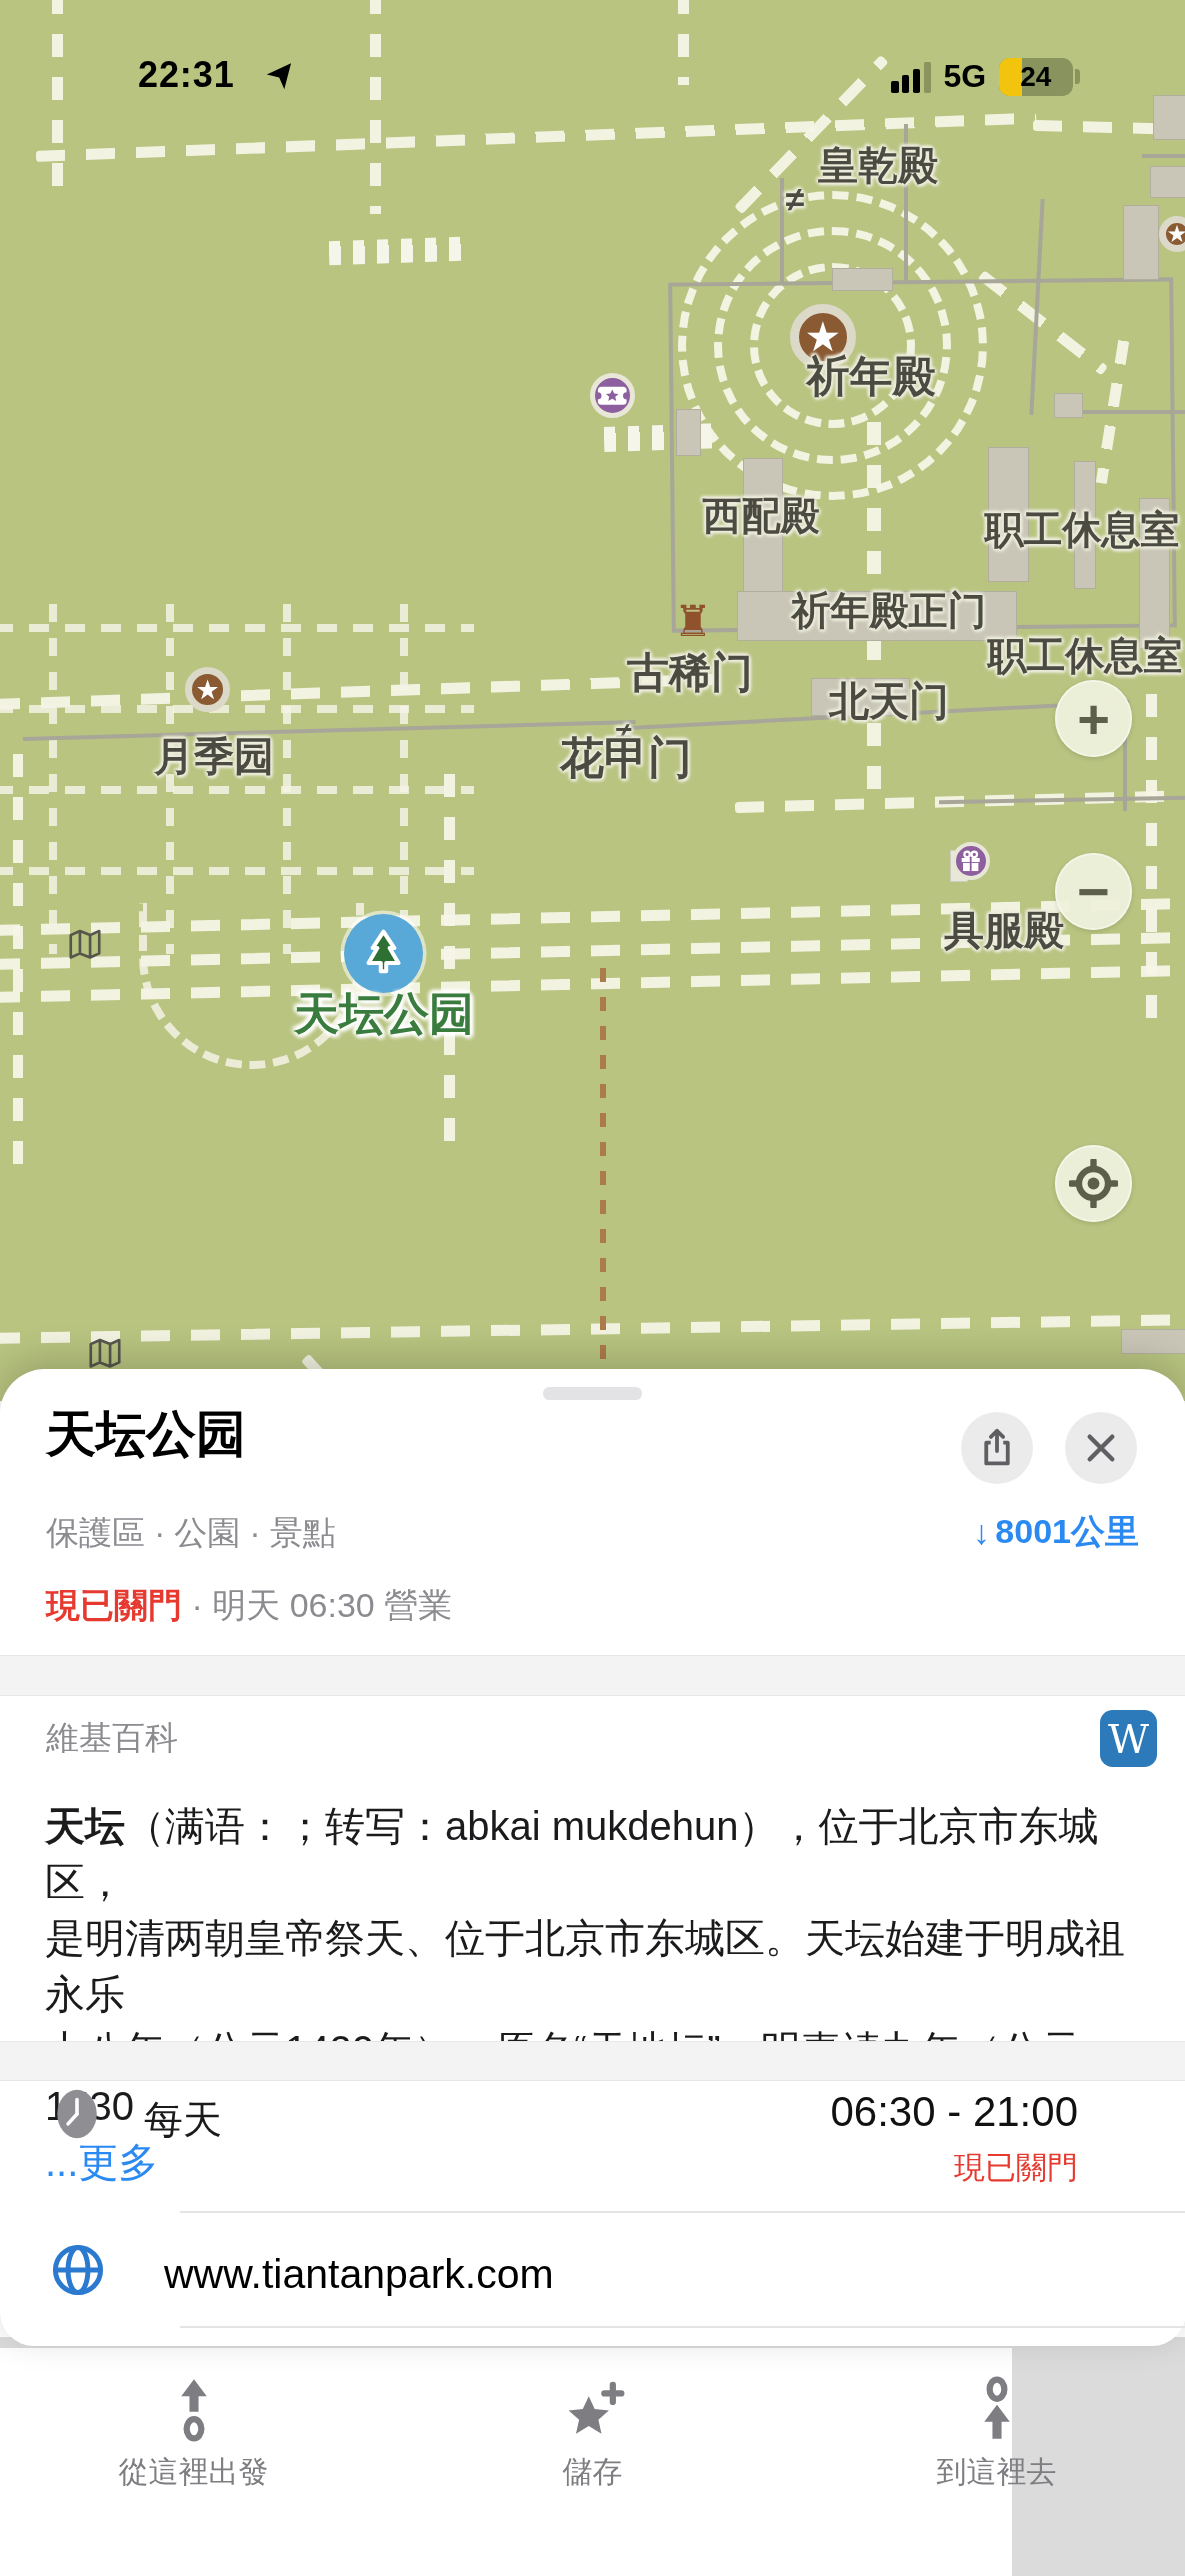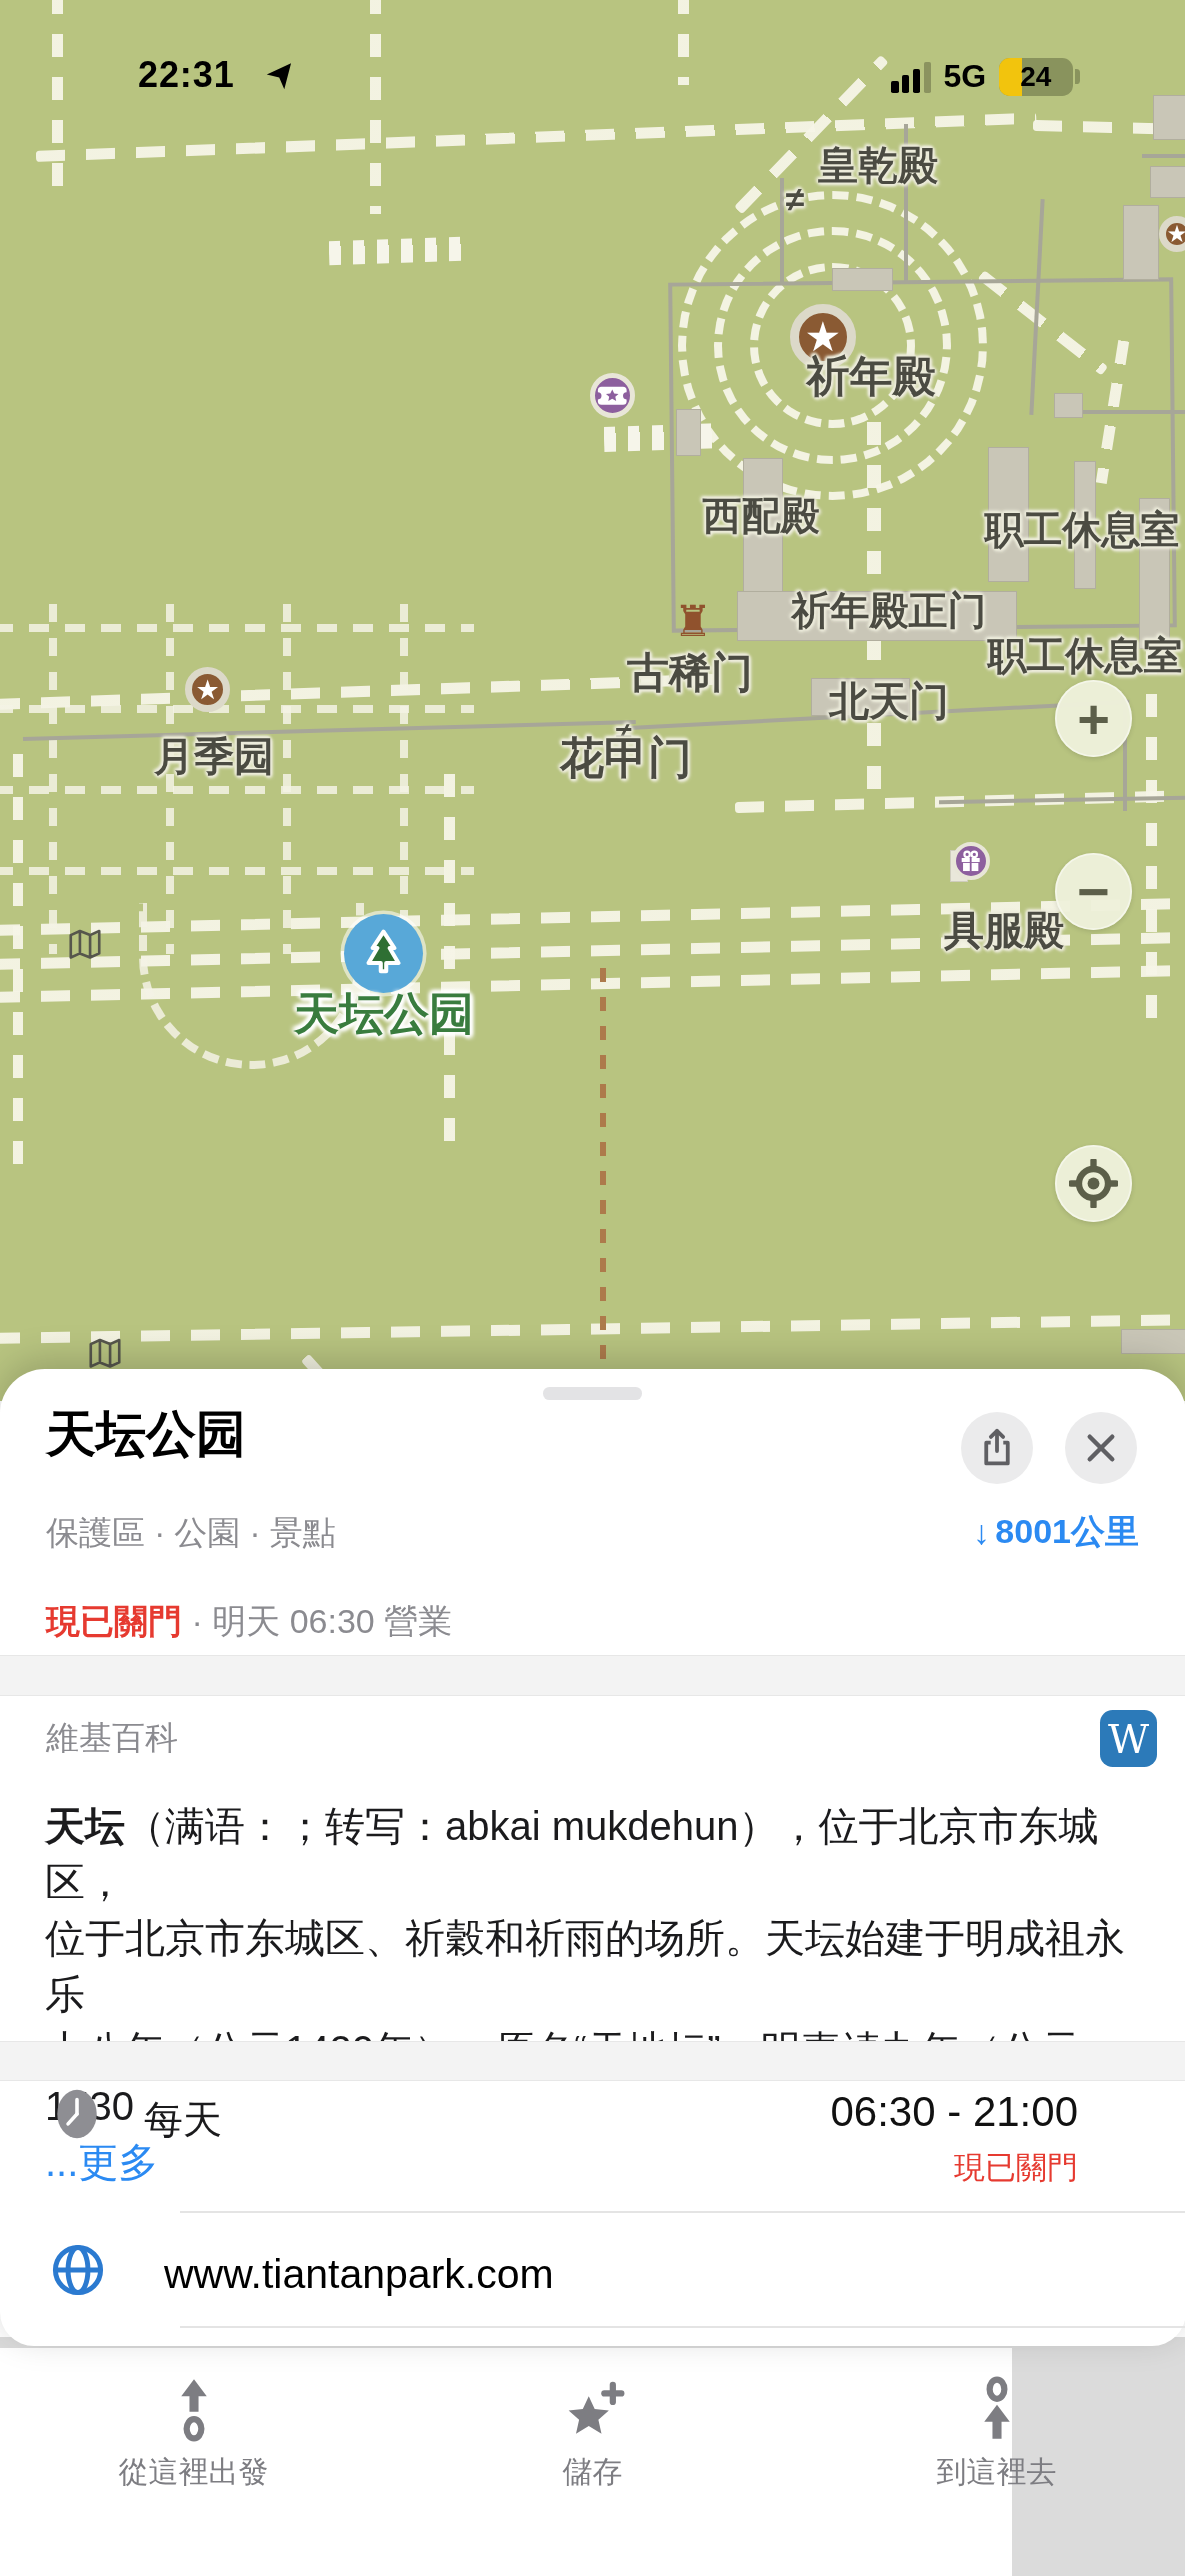--- a/index.html
+++ b/index.html
@@ -57,21 +57,21 @@
   
   .sheet { position:absolute; left:0; top:1369px; width:1186px; height:977px; background:#fff;
       border-radius:45px 45px 34px 34px; box-shadow:0 -9px 36px rgba(0,0,0,.18); z-index:4; }
   .handle { position:absolute; left:543px; top:18px; width:99px; height:12.6px; border-radius:6.3px; background:#e3e3e5; }
   .sheet-title { position:absolute; left:46px; top:32px; font-size:50px; font-weight:700; color:#000; }
   .round-btn { position:absolute; width:72px; height:72px; border-radius:50%; background:#ebebec;
       display:flex; align-items:center; justify-content:center; color:#5f5f63; }
   .cat-row { position:absolute; left:46px; top:142px; font-size:33px; color:#8b8b90; }
   .dist-row { position:absolute; right:47px; top:140px; font-size:34px; color:#2b8af2; font-weight:600;
       display:flex; align-items:center; gap:5.4px; }
-  .status-row { position:absolute; left:46px; top:214px; font-size:34px; color:#8b8b90;margin-top:16px; }
+  .status-row { position:absolute; left:46px; top:214px; font-size:34px; color:#8b8b90; }
   .red { color:#e63a30; }
   .band { position:absolute; left:0; width:1186px; background:#f3f3f3; border-top:1.8px solid #e7e7e7; border-bottom:1.8px solid #e7e7e7; }
   .wiki-head { position:absolute; left:46px; top:347px; font-size:33px; color:#8b8b90; }
   .wiki-badge { position:absolute; left:1100px; top:341px; width:57px; height:57px; border-radius:12.6px; background:#2c7ab9;
       display:flex; align-items:center; justify-content:center; color:#fff;
       font-family:"DejaVu Serif","Liberation Serif",serif; font-size:40px; }
   .wiki-para { position:absolute; left:45px; top:429px; width:1105px; font-size:40px; line-height:56px; color:#1b1b1d; }
   .more-link { color:#2b8af2; }
   .hours-icon { position:absolute; left:51px; top:719px; }
   .hours-label { position:absolute; left:144px; top:724px; font-size:39px; color:#1b1b1d; }
@@ -318,21 +318,21 @@
 
   <div class="band" style="top:286px; height:41px;"></div>
 
   <div class="wiki-head">維基百科</div>
   <div class="wiki-badge">
       <span>W</span>
     </div>
 
   <div class="wiki-para">
     <div><b>天坛</b><span>（满语：；转写：abkai mukdehun），位于北京市东城区，</span></div>
-    <div>位于北京市东城区、祈穀和祈雨的场所。天坛始建于明成祖永乐</div>
+    <div>是明清两朝皇帝祭天、位于北京市东城区。天坛始建于明成祖永乐</div>
     <div>十八年（公元1420年），原名“天地坛”，明嘉靖九年（公元1530</div>
     <div class="more-link">...更多</div>
   </div>
 
   <div class="band" style="top:672px; height:40px;"></div>
 
   <svg class="hours-icon" width="52" height="52" viewBox="0 0 58 58">
     <ellipse cx="29" cy="29" rx="22" ry="27" fill="#8e8e93"></ellipse>
     <line x1="29" y1="29" x2="29" y2="13" stroke="#fff" stroke-width="4" stroke-linecap="round"></line>
     <line x1="29" y1="29" x2="19" y2="40" stroke="#fff" stroke-width="4" stroke-linecap="round"></line>

